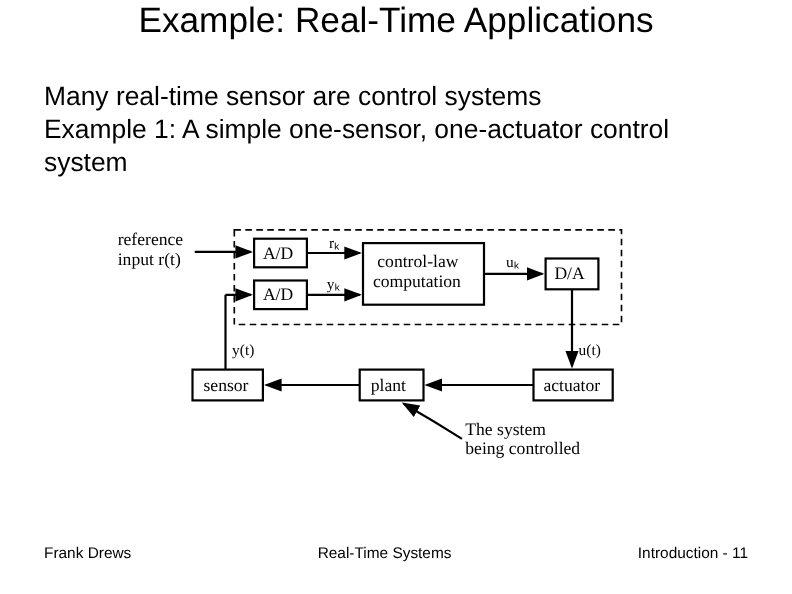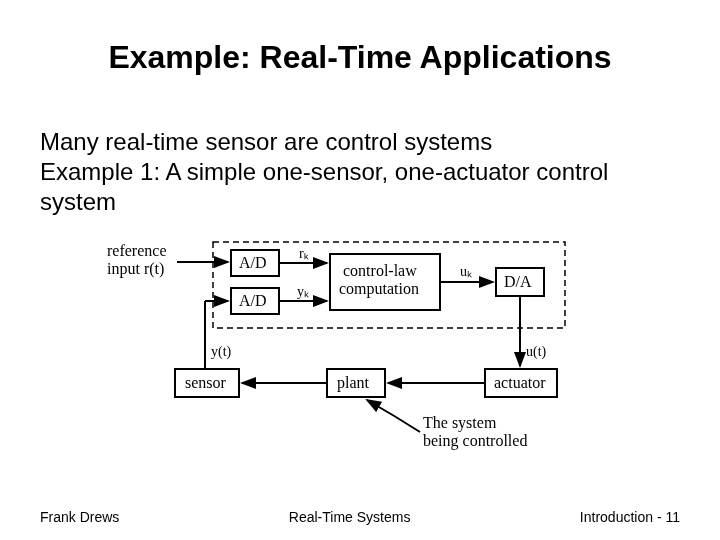--- a/index.html
+++ b/index.html
@@ -13,35 +13,34 @@
   }
   .slide {
     position: relative;
     width: 720px;
     height: 540px;
     box-sizing: border-box;
   }
   .title {
     text-align: center;
     font-size: 32px;
-    padding-top: 24px;
-    font-weight: bold;
-    margin: 15px;
+    font-weight: normal;
+    margin: 0;
   }
   .body {
     padding: 36px 40px 0 40px;
     font-size: 24px;
     line-height: 1.25;
   }
   .underline { }
   .diagram-wrap {
     position: relative;
     width: 510px;
     height: 220px;
-    margin: 19px auto 0 auto;
+    margin: 40px auto 0 auto;
   }
   .diagram-wrap svg {
     width: 100%;
     height: 100%;
   }
   .sv-text {
     font-family: "Times New Roman", Times, serif;
     font-size: 16px;
     fill: #000;
   }

